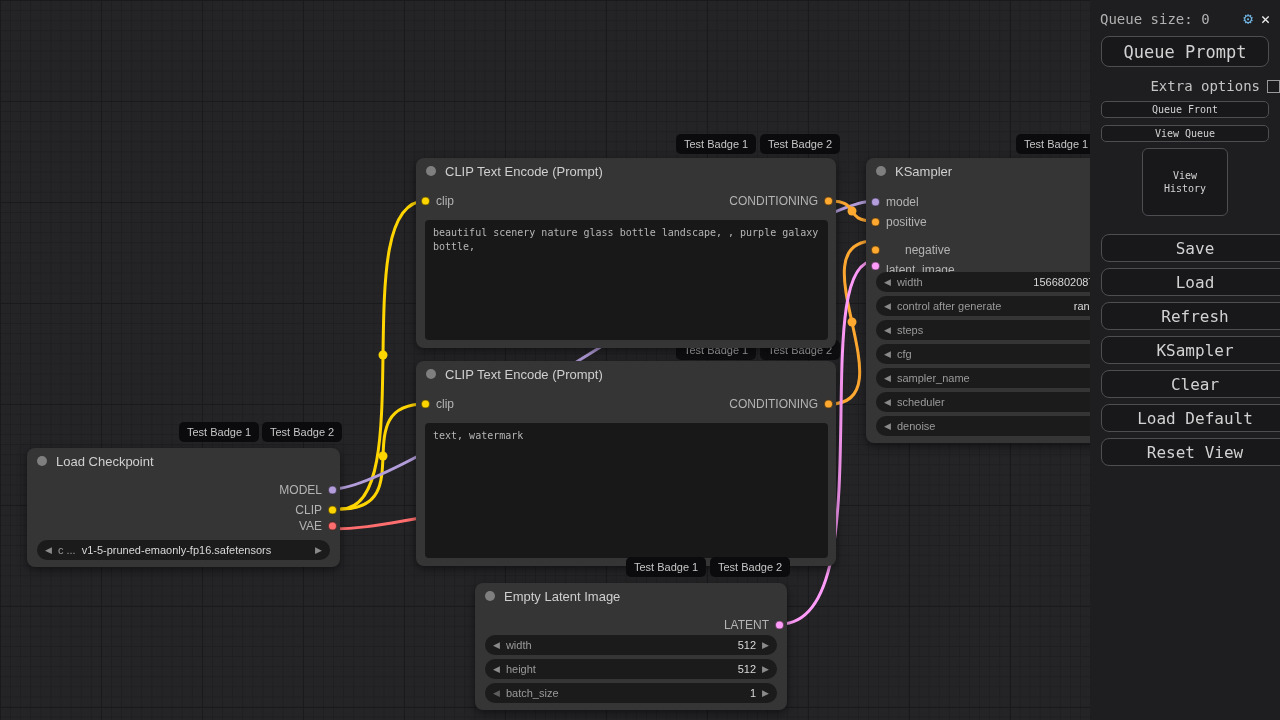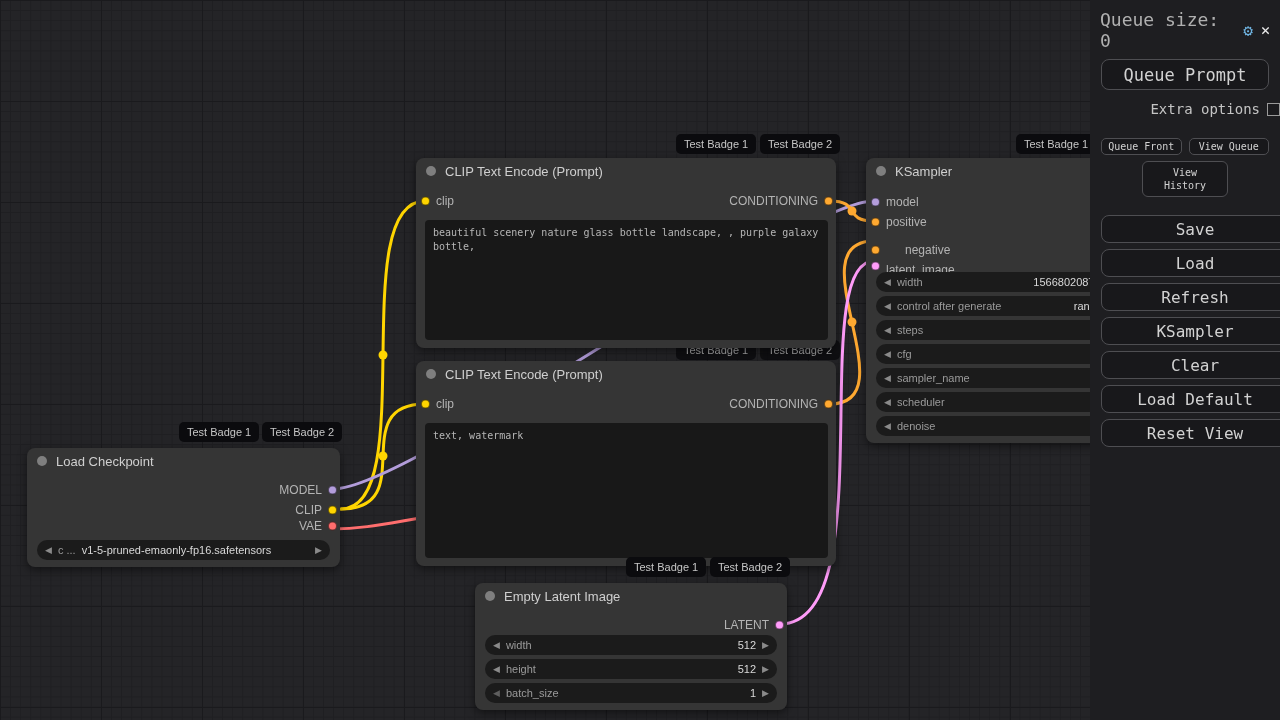--- a/index.html
+++ b/index.html
@@ -75,37 +75,37 @@
     font-size:11px; white-space:nowrap;
   }
   .badge.dim { z-index:1; opacity:.8; }
 
   
   .sidebar {
     position:absolute; left:1090px; top:0; width:190px; height:720px; z-index:10;
     background:#1e1e21; font-family:"DejaVu Sans Mono", monospace; color:#c8c8c8;
   }
   .queue-row { display:flex; align-items:center; padding:9px 10px 0 10px; gap:8px; }
-  .queue-size { flex:1; font-size:18px; color:#b0b0b0; }
+  .queue-size { flex:1; font-size:14px; color:#b0b0b0; }
   .gear { color:#6fb3e0; font-size:16px; cursor:pointer; }
   .close-x { color:#ececec; font-size:15px; cursor:pointer; }
 
   .sb-btn {
     display:block; background:#18181b; border:1px solid #4e4e52; border-radius:8px;
     color:#d2d2d2; font-family:inherit; cursor:pointer; text-align:center;
   }
   .queue-prompt { margin:8px 11px 0 11px; width:168px; height:31px; font-size:17px; }
   .extra-row { display:flex; align-items:center; justify-content:flex-end; gap:7px; margin-top:11px; font-size:14px; color:#c4c4c4; }
   .extra-row input[type=checkbox]{
     appearance:none; width:13px; height:13px; border:1px solid #9a9a9a;
     background:#1b1b1e; margin:0; cursor:pointer;
   }
-  .small-row { display:flex; gap:7px; margin:21px 11px 0 11px; }
+  .small-row { display:flex; gap:7px; margin:7px 11px 0 11px;flex-direction:column; }
   .small-row .sb-btn { flex:1; font-size:10px; padding:2px 0; border-radius:5px; }
-  .view-history { width:86px; margin:6px auto 0 auto; font-size:10px; padding:4px 6px; line-height:1.3; border-radius:6px; }
+  .view-history { width:86px; margin:6px auto 0 auto; font-size:10px; padding:20px 6px; line-height:1.3; border-radius:6px; }
   .big-btn { margin:6px 11px 0 11px; width:188px; height:28px; font-size:16px; }
   .big-btn.first { margin-top:18px; }
 </style>
 </head>
 <body>
 
 <svg id="wires" width="1280" height="720">
     <path d="M341,509 C421,509 345,201 425,201" stroke="#FFD500" stroke-width="3" fill="none" stroke-linecap="round"></path>
     <path d="M341,509 C421,509 345,404 425,404" stroke="#FFD500" stroke-width="3" fill="none" stroke-linecap="round"></path>
     <path d="M333,489 C413,489 795,201 874,201" stroke="#B39DDB" stroke-width="3" fill="none" stroke-linecap="round"></path>

